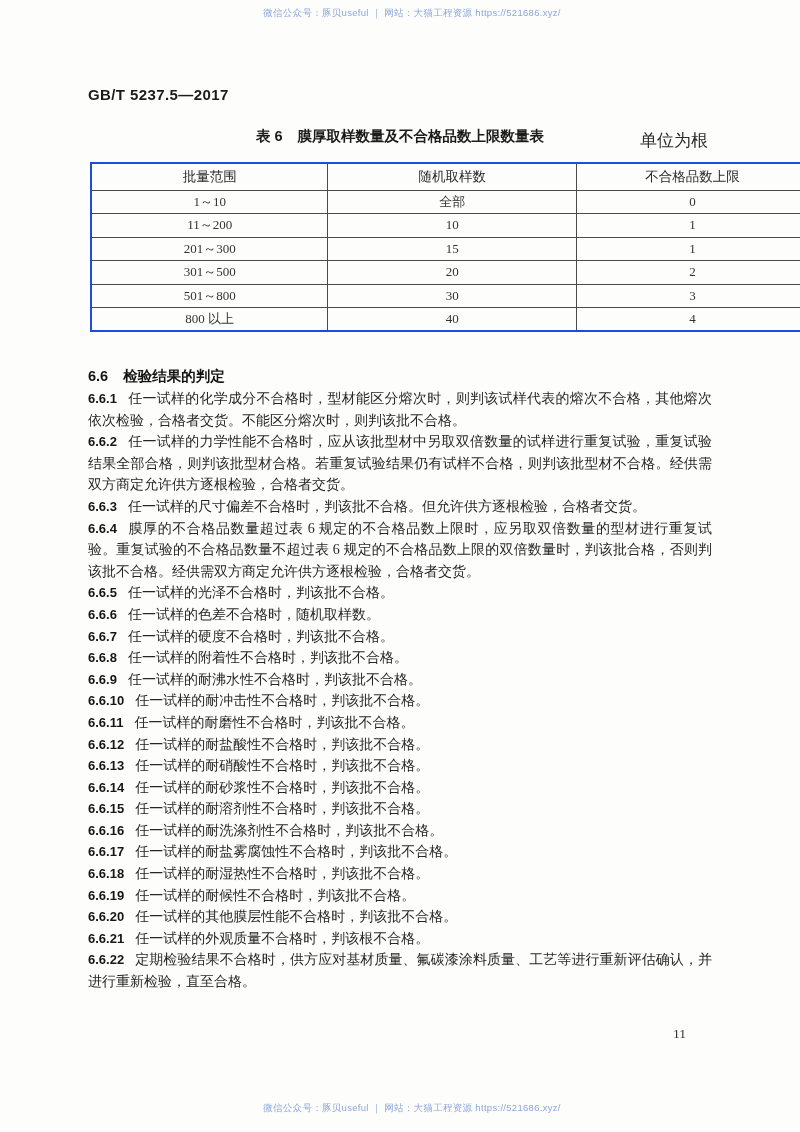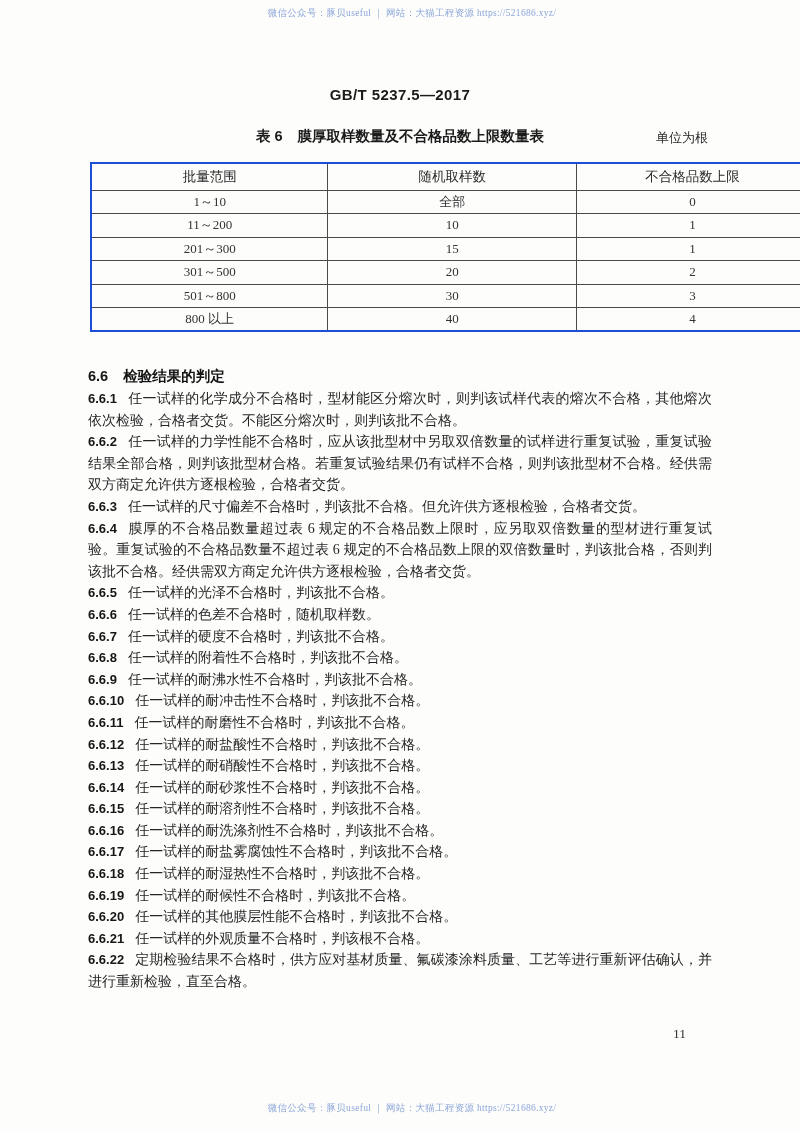--- a/index.html
+++ b/index.html
@@ -14,51 +14,51 @@
     width: 800px; height: 1132px;
     background: #fdfdfc;
     overflow: hidden;
     color: #222;
   }
   .wm {
     position: absolute; left: 0; width: 100%;
     text-align: center;
     color: #8ba6d8;
     font-size: 9.5px;
-    font-family: Liberation Serif, serif;
+    font-family: Liberation Sans, sans-serif;
     letter-spacing: 0.3px;
     padding-left: 24px;
   }
   .wm-top { top: 7px; }
   .wm-bottom { top: 1102px; }
 
   .std-code {
     position: absolute; top: 86px; left: 88px; width: 624px;
-    text-align: center;
+    text-align: left;
     font-family: "Liberation Sans", sans-serif;
     font-weight: bold;
     font-size: 15px;
     color: #1b1b1b;
     letter-spacing: 0.4px;
   }
 
   .caption-row {
     position: absolute; top: 127px; left: 90px; width: 620px;
     text-align: center;
     font-family: "Liberation Sans", sans-serif;
     font-weight: bold;
     font-size: 14.5px;
     color: #1b1b1b;
   }
   .cap-label { margin-right: 15px; }
   .unit-note {
     position: absolute; right: 2px; top: 2px;
     font-family: "Liberation Serif", serif;
     font-weight: normal;
-    font-size: 13px;
+    font-size: 17px;
     color: #2a2a2a;
   }
 
   table.t6 {
     position: absolute; top: 162px; left: 90px; width: 720px;
     border-collapse: collapse;
     border: 2px solid #1d4ed8;
     font-size: 13px;
     color: #333;
     table-layout: fixed;

